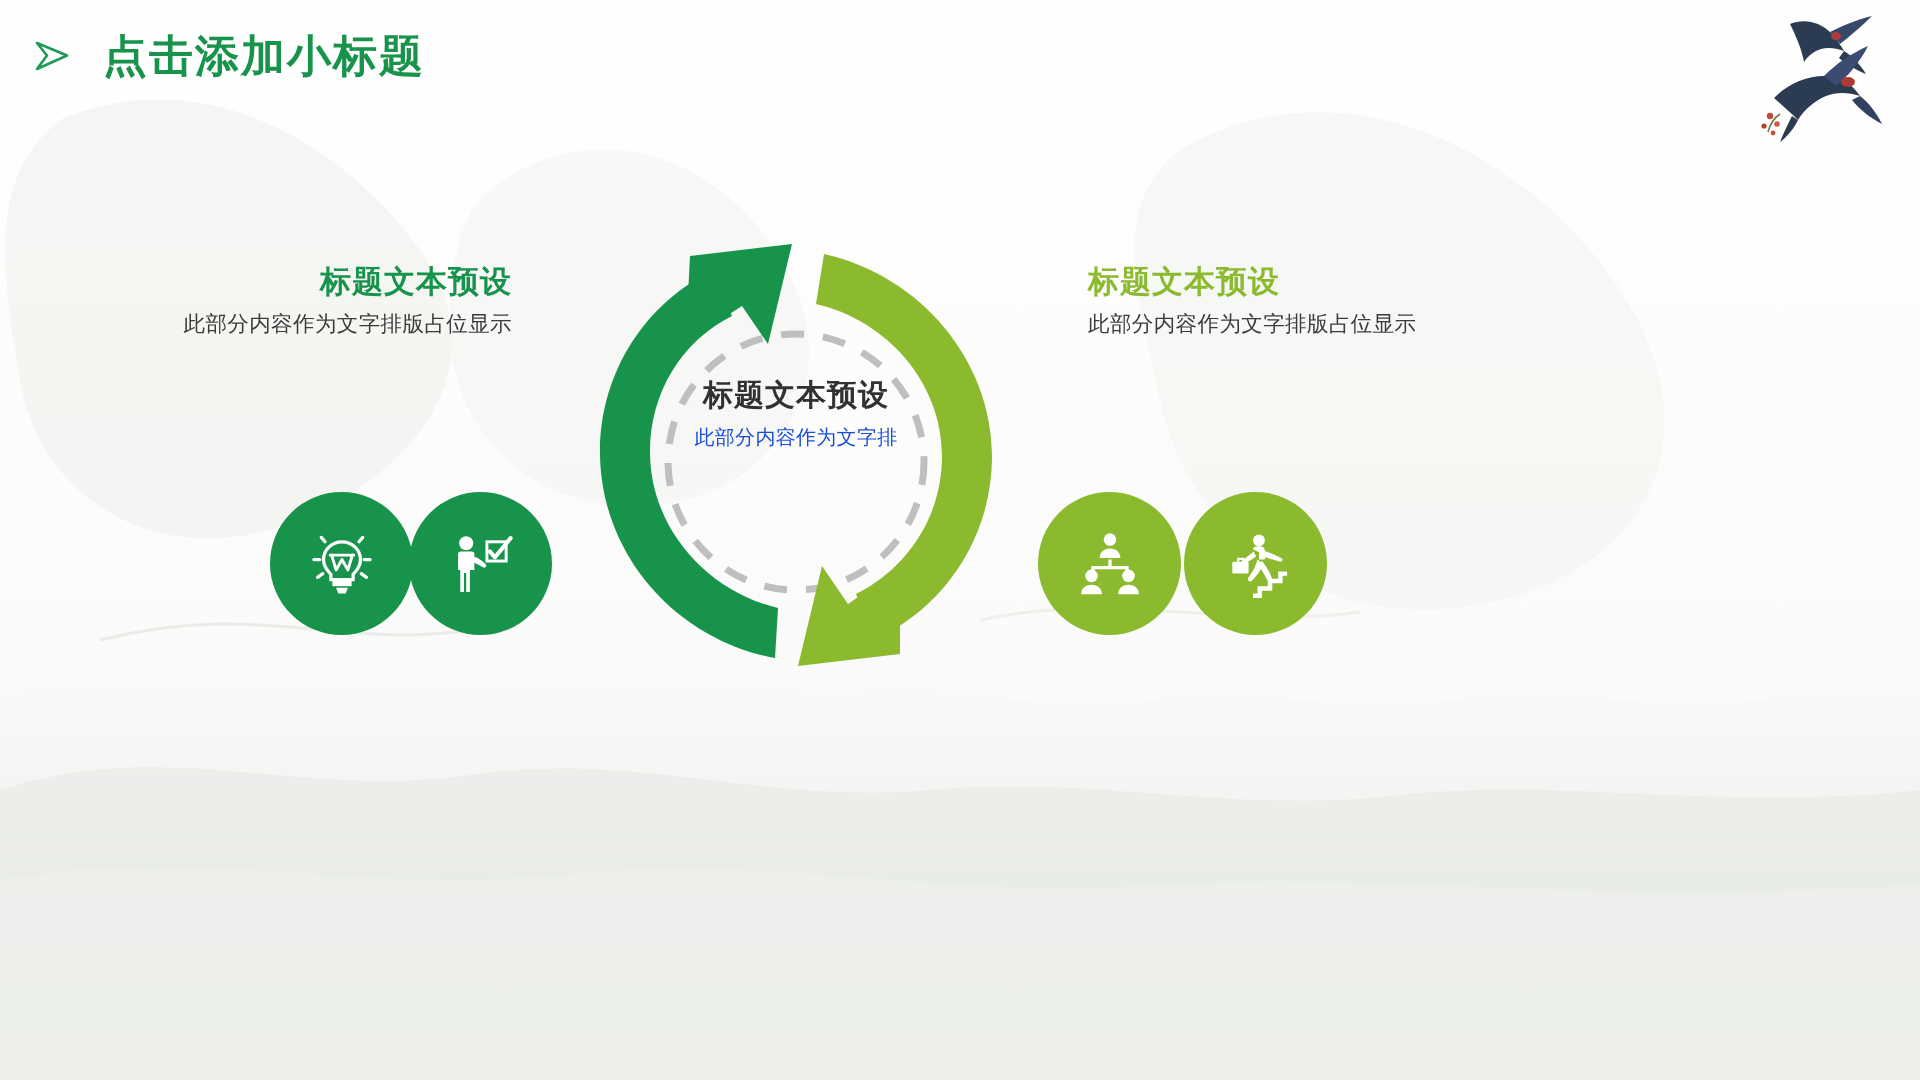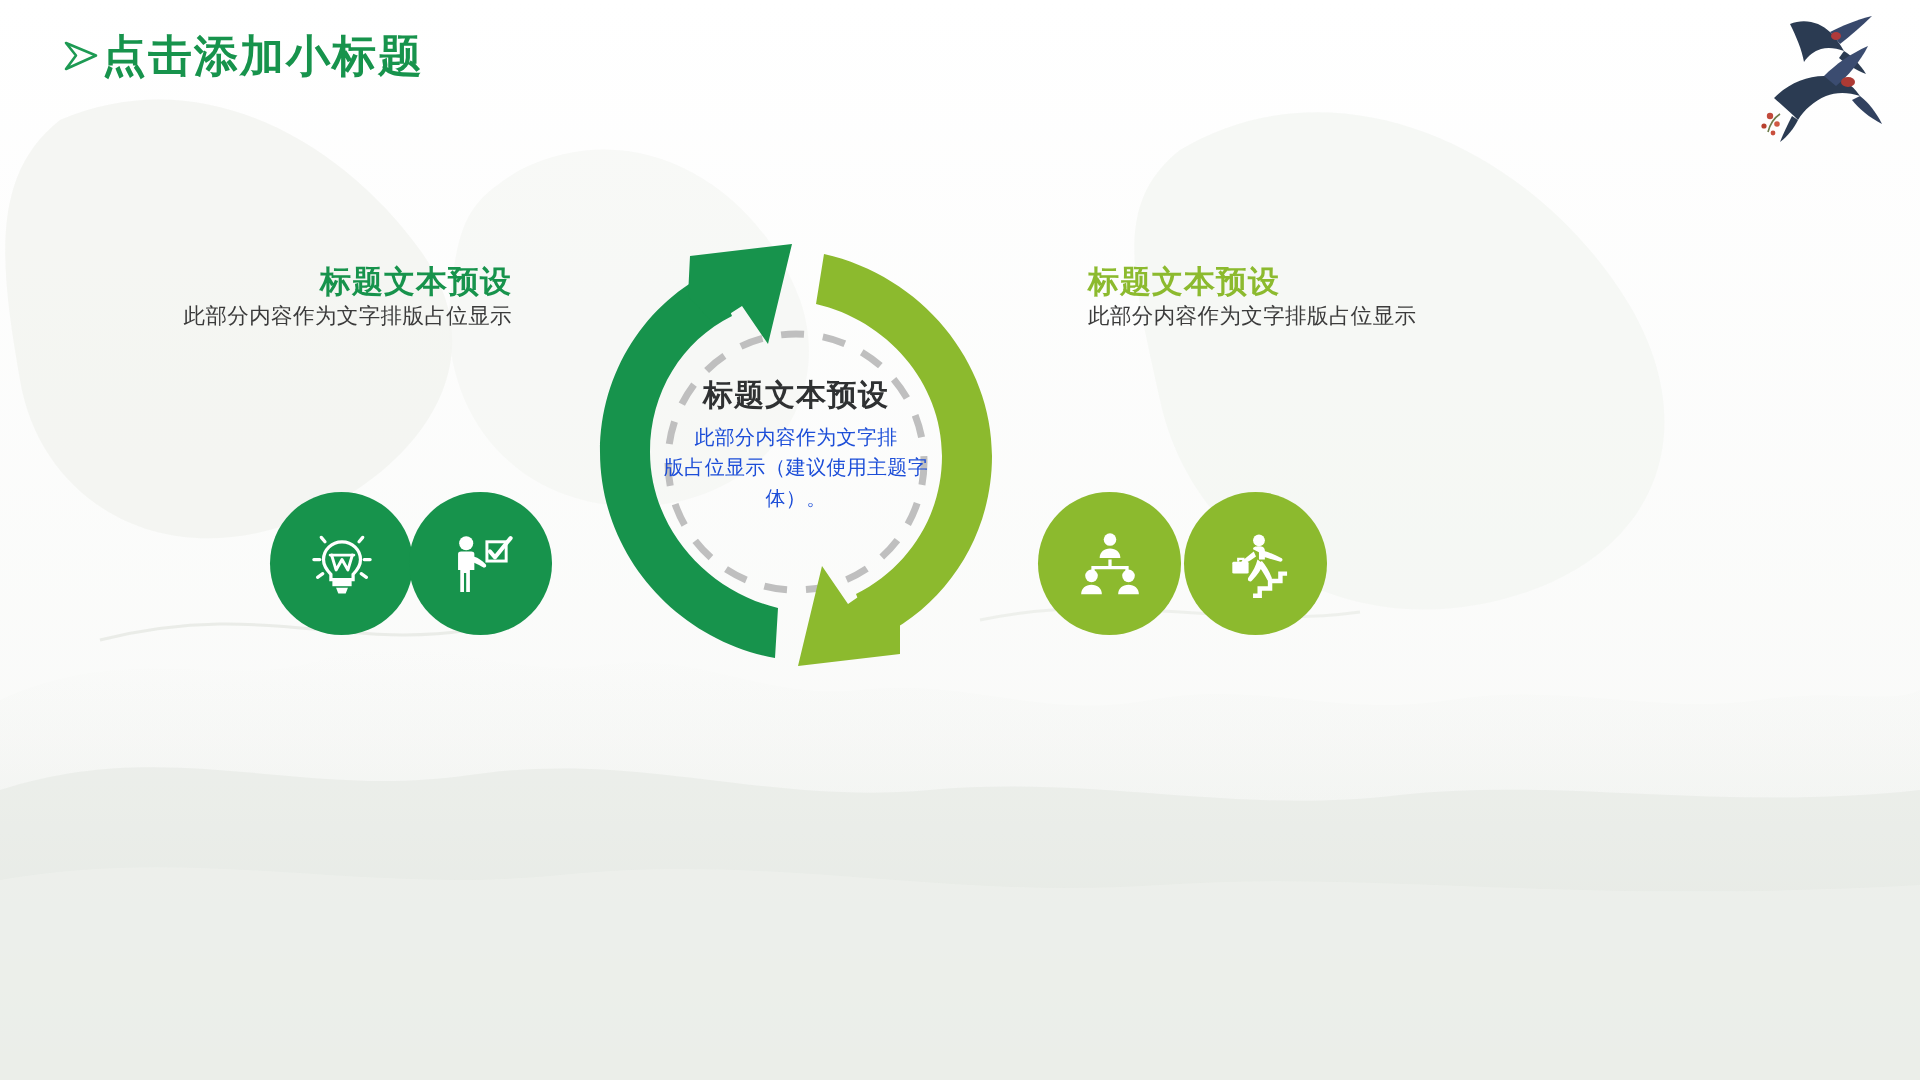--- a/index.html
+++ b/index.html
@@ -9,43 +9,43 @@
     background:#fdfdfc;
     position:relative;
     overflow:hidden;
   }
 
   
   #bg-wash { position:absolute; inset:0; z-index:0; }
 
   
   #title-row {
-    position:absolute; left:62px; top:34px;
-    display:flex; align-items:center; z-index:5;
+    position:absolute; left:33px; top:34px;
+    display:flex; align-items:center; gap:30px; z-index:5;
   }
   #title-bullet { width:40px; height:40px; display:block; }
   #title-text {
     font-size:44px; font-weight:bold; color:#17934c;
     letter-spacing:2px; line-height:1;
   }
 
   
   #swallows { position:absolute; right:26px; top:6px; width:150px; height:150px; z-index:5; }
 
   
   .side-block { position:absolute; z-index:6; }
   #left-block { left:130px; top:264px; width:382px; text-align:right; }
   #right-block { left:1088px; top:264px; width:330px; text-align:left; }
   .side-heading {
     font-size:31px; font-weight:bold; line-height:1.18; letter-spacing:1px;
   }
   #left-heading { color:#17934c; }
   #right-heading { color:#8cba2e; }
   .side-body {
-    font-size:21.5px; color:#3b3b3b; line-height:1.45; 
+    font-size:21.5px; color:#3b3b3b; line-height:1.45; margin-top:8px;
     letter-spacing:0.4px;
   }
 
   
   #cycle { position:absolute; left:556px; top:240px; width:480px; height:430px; z-index:4; }
   #cycle-svg { position:absolute; inset:0; width:100%; height:100%; }
 
   #cycle-text {
     position:absolute; left:650px; top:378px;
     width:292px; text-align:center; z-index:7;
@@ -169,21 +169,20 @@
 
       <path d="M344 414 L242 426 L266 326 L292 364 L318 346 L344 374 Z" fill="#8cba2e"></path>
     </g>
   </svg>
 </div>
 
 <div id="cycle-text">
   <div id="cycle-heading">标题文本预设</div>
   <div id="cycle-body">
     <div>此部分内容作为文字排</div>
-    <div>版占位显示（建议使用主题字体）。</div>
   </div>
 </div>
 
 <div class="icon-circle ic-dark" id="icon-1">
   <svg viewBox="0 0 100 100">
     <g fill="none" stroke="#ffffff" stroke-width="4.4" stroke-linecap="round">
       <path d="M50 20 C36 20 25 31 25 44 C25 53 30 59 35 64 L35 71 L65 71 L65 64
                C70 59 75 53 75 44 C75 31 64 20 50 20 Z"></path>
       <path d="M22 14 L27 20 M78 14 L73 20 M12 44 L20 44 M88 44 L80 44
                M17 68 L24 63 M83 68 L76 63"></path>

